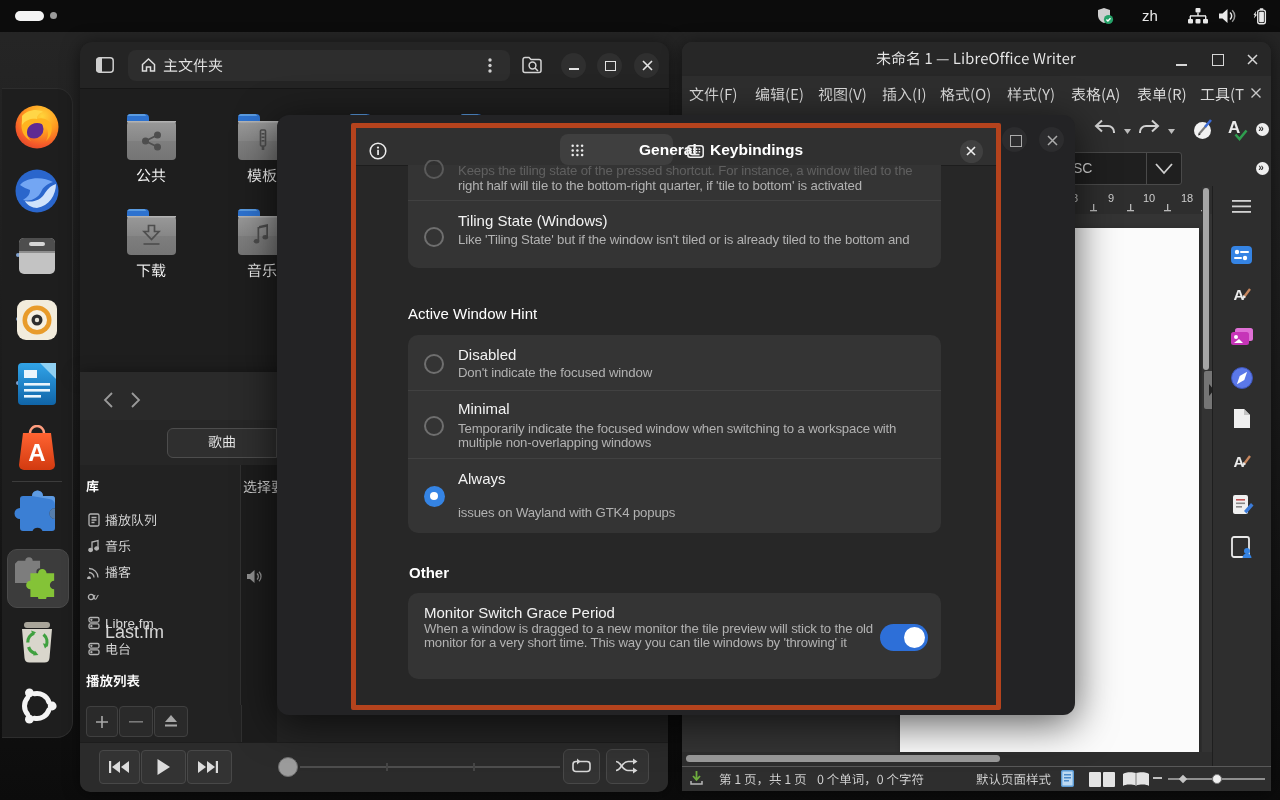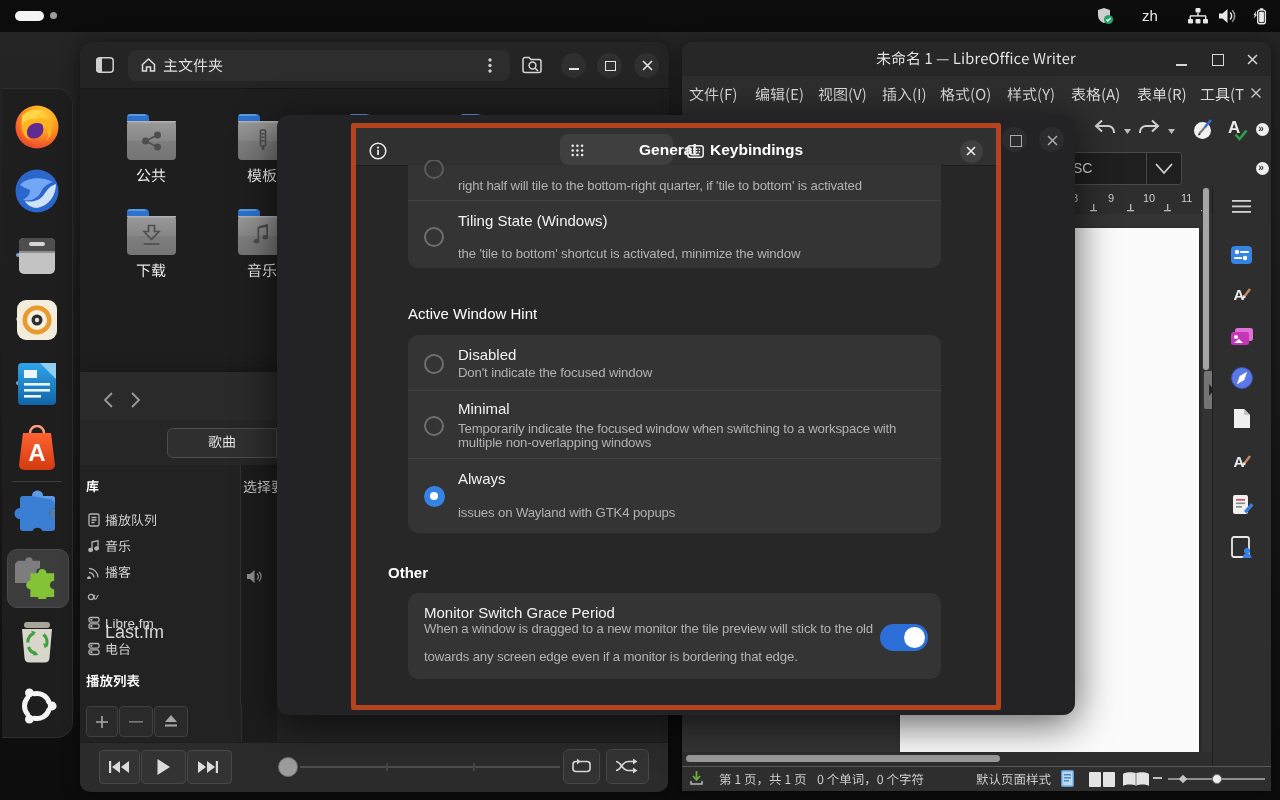--- a/index.html
+++ b/index.html
@@ -577,21 +577,21 @@
 <svg class="a" style="left:1154px;top:162px" width="20" height="14" viewBox="0 0 20 14" fill="none" stroke="#cfcfcf" stroke-width="1.8">
       <path d="M2 2 L10 11 L18 2"></path>
     </svg>
 <div class="a" style="left:1255.5px;top:162px;width:13px;height:13px;border-radius:50%;background:#efefef;"></div>
 <div class="lat" style="left:1258.3px;top:161.5px;font-size:10px;font-weight:bold;color:#333;">»</div>
 
 <div class="a" style="left:682px;top:186px;width:589px;height:28px;background:#2e2e2e;"></div>
 <div class="lat" style="left:1072px;top:192px;font-size:11px;color:#cdcdcd;">8</div>
 <div class="lat" style="left:1108px;top:192px;font-size:11px;color:#cdcdcd;">9</div>
 <div class="lat" style="left:1143px;top:192px;font-size:11px;color:#cdcdcd;">10</div>
-<div class="lat" style="left:1181px;top:192px;font-size:11px;color:#cdcdcd;">11</div>
+<div class="lat" style="left:1181px;top:192px;font-size:11px;color:#cdcdcd;">18</div>
 <svg class="a" style="left:1089px;top:204px" width="9" height="8" viewBox="0 0 9 8">
       <rect x="4" y="0" width="1.3" height="6" fill="#b8b8b8"></rect>
       <rect x="1" y="6" width="7" height="1.3" fill="#b8b8b8"></rect>
     </svg>
     <svg class="a" style="left:1126px;top:204px" width="9" height="8" viewBox="0 0 9 8">
       <rect x="4" y="0" width="1.3" height="6" fill="#b8b8b8"></rect>
       <rect x="1" y="6" width="7" height="1.3" fill="#b8b8b8"></rect>
     </svg>
     <svg class="a" style="left:1163px;top:204px" width="9" height="8" viewBox="0 0 9 8">
       <rect x="4" y="0" width="1.3" height="6" fill="#b8b8b8"></rect>
@@ -762,39 +762,40 @@
 </svg>
 <div class="lat" style="left:710px;top:141px;font-size:15.5px;font-weight:bold;color:#ffffff;">Keybindings</div>
 <div class="a" style="left:959.5px;top:139.5px;width:23px;height:23px;border-radius:50%;background:#404040;"></div>
 <svg class="a" style="left:966px;top:146px" width="10" height="10" viewBox="0 0 10 10" stroke="#f0f0f0" stroke-width="1.6">
       <path d="M1 1 L9 9 M9 1 L1 9"></path>
     </svg>
 <div class="a" style="left:408px;top:165px;width:533px;height:103px;background:#343434;border-radius:0 0 10px 10px;"></div>
     <div class="a" style="left:424px;top:160px;width:20px;height:19px;overflow:hidden;">
       <div style="position:absolute;left:0;top:-1px;width:20px;height:20px;border-radius:50%;border:2px solid #5a5a5a;box-sizing:border-box;"></div>
     </div>
+    <div class="lat" style="left:458px;top:162.5px;font-size:13.2px;color:#b2b2b2;opacity:0.34;letter-spacing:-0.15px;">Keeps the tiling state of the pressed shortcut. For instance, a window tiled to the</div>
     <div class="lat" style="left:458px;top:178px;font-size:13.2px;color:#b2b2b2;opacity:1;letter-spacing:-0.15px;">right half will tile to the bottom-right quarter, if 'tile to bottom' is activated</div>
     <div class="a" style="left:408px;top:200px;width:533px;height:1px;background:#414141;"></div>
     <div class="lat" style="left:458px;top:212px;font-size:15px;color:#f2f2f2;">Tiling State (Windows)</div>
     <div class="a" style="left:424px;top:227px;width:20px;height:20px;border-radius:50%;border:2px solid #6f6f6f;box-sizing:border-box;"></div>
-    <div class="lat" style="left:458px;top:246px;font-size:13.2px;color:#b2b2b2;opacity:1;letter-spacing:-0.15px;">the 'tile to bottom' shortcut is activated, minimize the window</div>
+    <div class="lat" style="left:458px;top:232px;font-size:13.2px;color:#b2b2b2;opacity:1;letter-spacing:-0.15px;">Like 'Tiling State' but if the window isn't tiled or is already tiled to the bottom and</div>
     <div class="lat" style="left:408px;top:305px;font-size:15px;font-weight:normal;color:#ffffff;">Active Window Hint</div>
     <div class="a" style="left:408px;top:335px;width:533px;height:198px;background:#343434;border-radius:10px;"></div>
     <div class="lat" style="left:458px;top:346px;font-size:15px;color:#f2f2f2;">Disabled</div>
     <div class="a" style="left:424px;top:354px;width:20px;height:20px;border-radius:50%;border:2px solid #6f6f6f;box-sizing:border-box;"></div>
     <div class="lat" style="left:458px;top:365px;font-size:13.2px;color:#b2b2b2;opacity:1;letter-spacing:-0.15px;">Don't indicate the focused window</div>
     <div class="a" style="left:408px;top:390px;width:533px;height:1px;background:#414141;"></div>
     <div class="lat" style="left:458px;top:400px;font-size:15px;color:#f2f2f2;">Minimal</div>
     <div class="a" style="left:424px;top:416px;width:20px;height:20px;border-radius:50%;border:2px solid #6f6f6f;box-sizing:border-box;"></div>
     <div class="lat" style="left:458px;top:421px;font-size:13.2px;color:#b2b2b2;opacity:1;letter-spacing:-0.15px;">Temporarily indicate the focused window when switching to a workspace with</div>
     <div class="lat" style="left:458px;top:435px;font-size:13.2px;color:#b2b2b2;opacity:1;letter-spacing:-0.15px;">multiple non-overlapping windows</div>
     <div class="a" style="left:408px;top:458px;width:533px;height:1px;background:#414141;"></div>
     <div class="lat" style="left:458px;top:470px;font-size:15px;color:#f2f2f2;">Always</div>
     <div class="a" style="left:423.5px;top:485.5px;width:21px;height:21px;border-radius:50%;background:#3584e4;"></div>
     <div class="a" style="left:430px;top:492px;width:8px;height:8px;border-radius:50%;background:#ffffff;"></div>
     <div class="lat" style="left:458px;top:505px;font-size:13.2px;color:#b2b2b2;opacity:1;letter-spacing:-0.15px;">issues on Wayland with GTK4 popups</div>
-    <div class="lat" style="left:388px;top:564px;font-size:15px;font-weight:bold;color:#ffffff;">Other</div>
+    <div class="lat" style="left:409px;top:564px;font-size:15px;font-weight:bold;color:#ffffff;">Other</div>
     <div class="a" style="left:408px;top:593px;width:533px;height:86px;background:#343434;border-radius:10px;"></div>
     <div class="lat" style="left:424px;top:604px;font-size:15px;color:#f2f2f2;">Monitor Switch Grace Period</div>
     <div class="lat" style="left:424px;top:621px;font-size:13.2px;color:#b2b2b2;opacity:1;letter-spacing:-0.15px;">When a window is dragged to a new monitor the tile preview will stick to the old</div>
-    <div class="lat" style="left:424px;top:649px;font-size:13.2px;color:#b2b2b2;opacity:1;letter-spacing:-0.15px;">towards any screen edge even if a monitor is bordering that edge.</div>
+    <div class="lat" style="left:424px;top:635px;font-size:13.2px;color:#b2b2b2;opacity:1;letter-spacing:-0.15px;">monitor for a very short time. This way you can tile windows by 'throwing' it</div>
 <div class="a" style="left:880px;top:624px;width:48px;height:27px;border-radius:13.5px;background:#2d6fd8;"></div>
 <div class="a" style="left:903.5px;top:627px;width:21px;height:21px;border-radius:50%;background:#ffffff;"></div>
 </div>
 </body></html>

